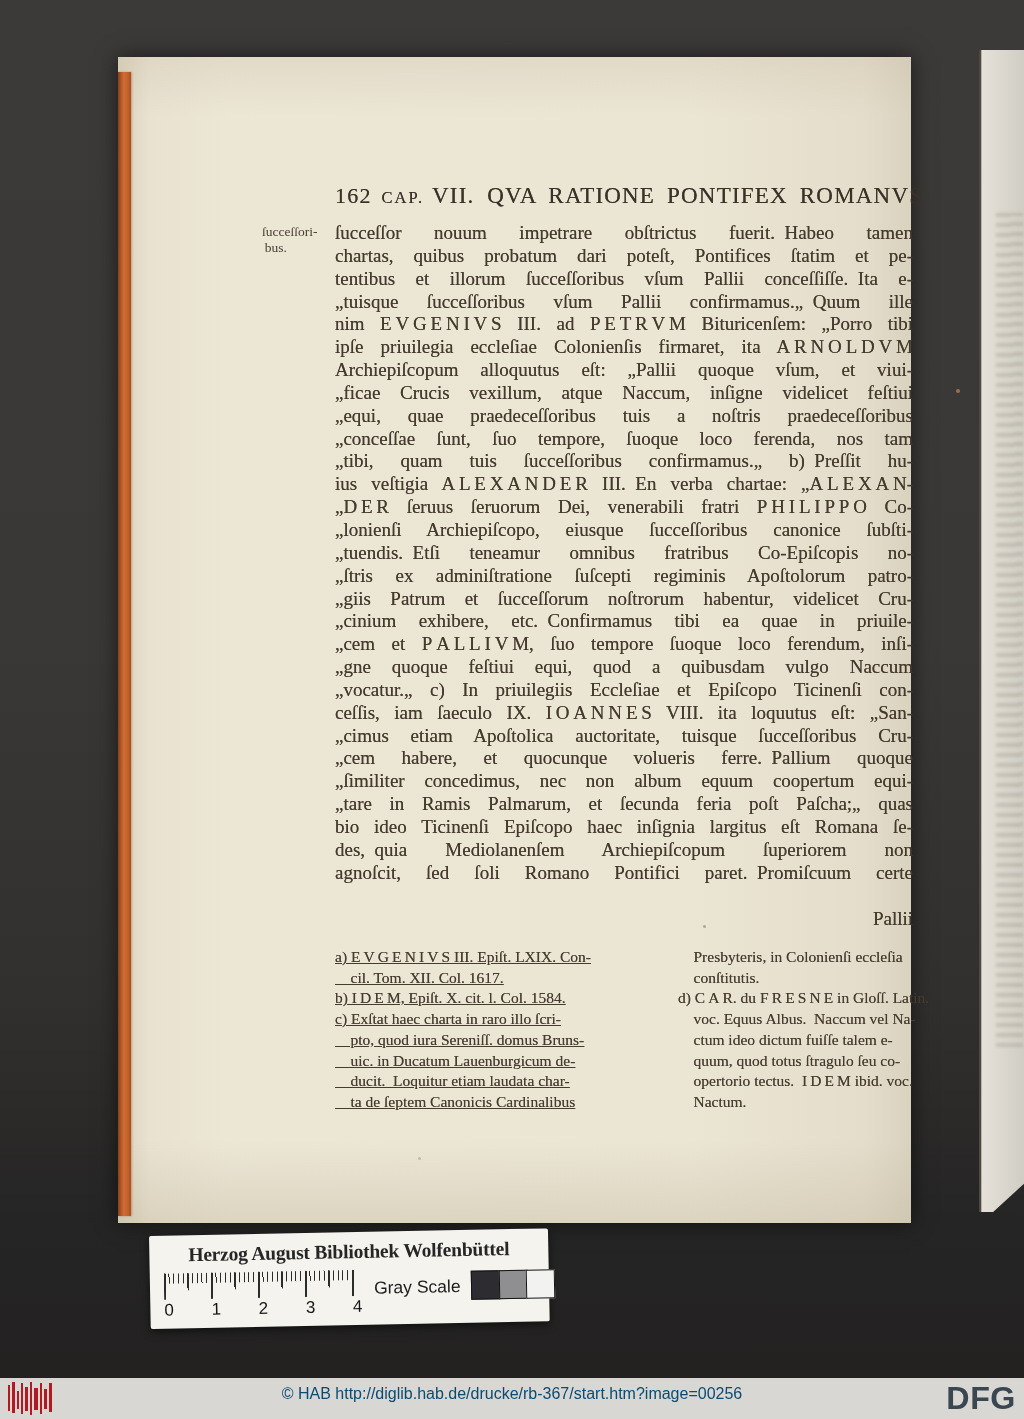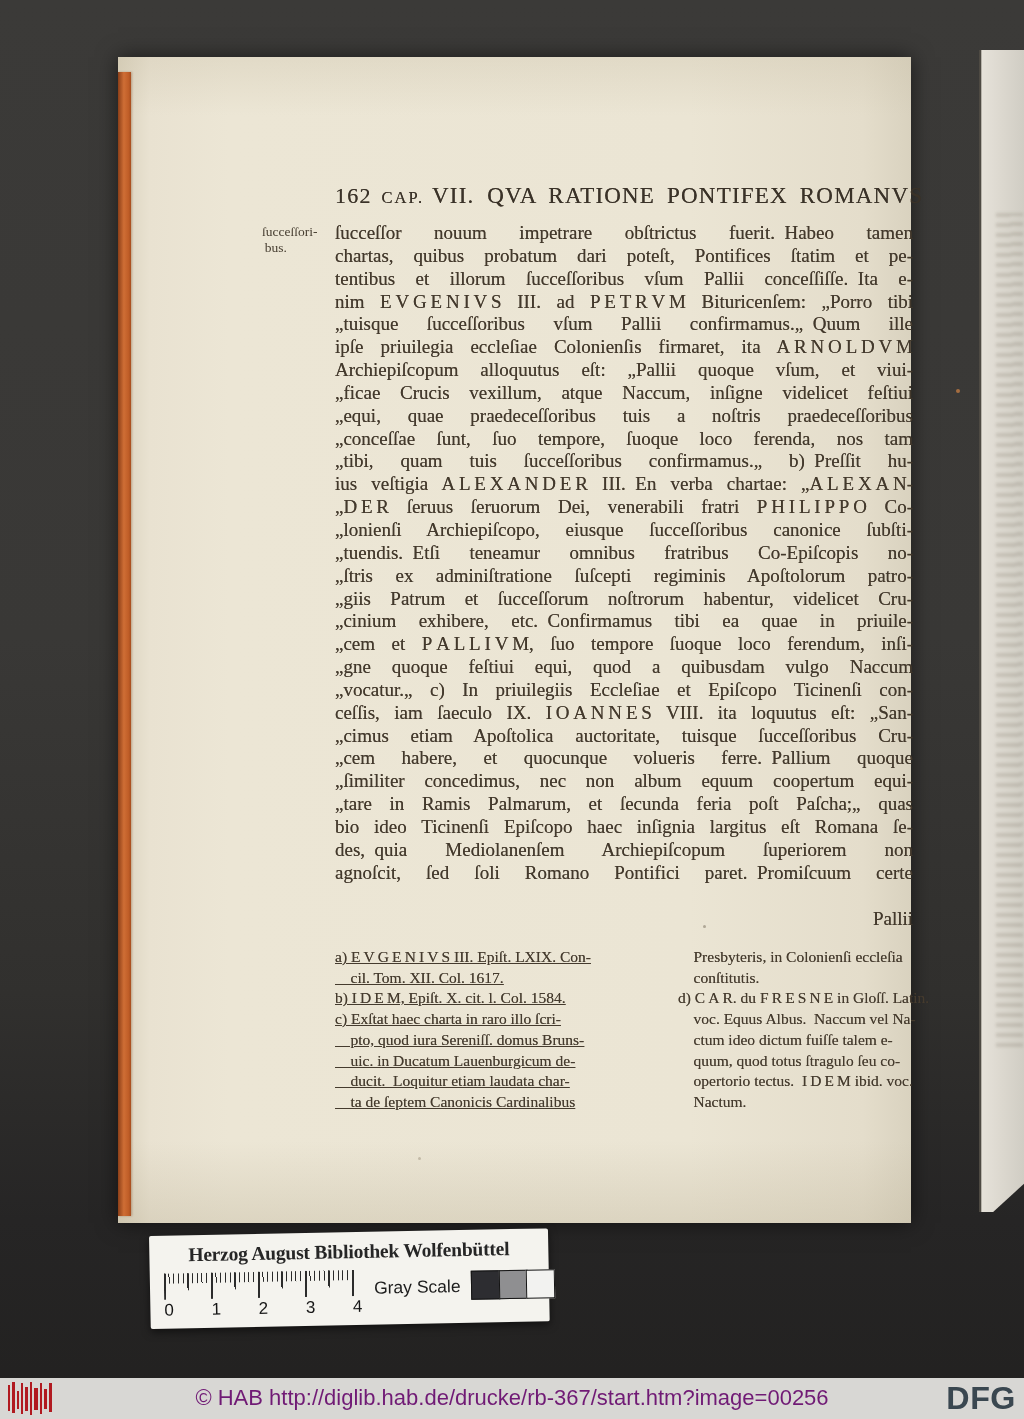--- a/index.html
+++ b/index.html
@@ -85,21 +85,21 @@
   .barcode i:nth-child(2){width:3px;height:31px;margin-top:2px;}
   .barcode i:nth-child(3){width:2px;height:18px;margin-top:11px;}
   .barcode i:nth-child(4){width:2px;height:31px;margin-top:3px;}
   .barcode i:nth-child(5){width:3px;height:24px;margin-top:7px;}
   .barcode i:nth-child(6){width:2px;height:33px;margin-top:2px;}
   .barcode i:nth-child(7){width:4px;height:22px;margin-top:8px;}
   .barcode i:nth-child(8){width:2px;height:31px;margin-top:3px;}
   .barcode i:nth-child(9){width:3px;height:20px;margin-top:9px;}
   .barcode i:nth-child(10){width:3px;height:29px;margin-top:3px;}
   .copyright{position:absolute;left:50%;top:7px;transform:translateX(-50%);
-        font-family:"Liberation Sans","DejaVu Sans",sans-serif;font-size:22px;color:#701a75;
+        font-family:"Liberation Sans","DejaVu Sans",sans-serif;font-size:16px;color:#0c4a6e;
         white-space:nowrap;}
   .dfg{position:absolute;right:8px;top:3px;font-family:"Liberation Sans","DejaVu Sans",sans-serif;
         font-size:31px;font-weight:800;letter-spacing:.5px;transform:scaleX(1.04);transform-origin:right;}
 </style>
 </head>
 <body>
 
 <div class="stage">
 
   <div class="next-strip">
@@ -118,22 +118,22 @@
 
     <div class="margin-note ink">
         <div>ſucceſſori-</div>
         <div> bus.</div>
       </div>
 
     <div class="body-col">
         <div>ſucceſſor nouum impetrare obſtrictus fuerit. Habeo tamen</div>
         <div>chartas, quibus probatum dari poteſt, Pontifices ſtatim et pe-</div>
         <div>tentibus et illorum ſucceſſoribus vſum Pallii conceſſiſſe. Ita e-</div>
+        <div>„tuisque ſucceſſoribus vſum Pallii confirmamus.„ Quum ille</div>
         <div>nim E V G E N I V S III. ad P E T R V M Bituricenſem: „Porro tibi</div>
-        <div>„tuisque ſucceſſoribus vſum Pallii confirmamus.„ Quum ille</div>
         <div>ipſe priuilegia eccleſiae Colonienſis firmaret, ita A R N O L D V M</div>
         <div>Archiepiſcopum alloquutus eſt: „Pallii quoque vſum, et viui-</div>
         <div>„ficae Crucis vexillum, atque Naccum, inſigne videlicet feſtiui</div>
         <div>„equi, quae praedeceſſoribus tuis a noſtris praedeceſſoribus</div>
         <div>„conceſſae ſunt, ſuo tempore, ſuoque loco ferenda, nos tam</div>
         <div>„tibi, quam tuis ſucceſſoribus confirmamus.„ b) Preſſit hu-</div>
         <div>ius veſtigia A L E X A N D E R III. En verba chartae: „A L E X A N-</div>
         <div>„D E R ſeruus ſeruorum Dei, venerabili fratri P H I L I P P O Co-</div>
         <div>„lonienſi Archiepiſcopo, eiusque ſucceſſoribus canonice ſubſti-</div>
         <div>„tuendis. Etſi teneamur omnibus fratribus Co-Epiſcopis no-</div>

